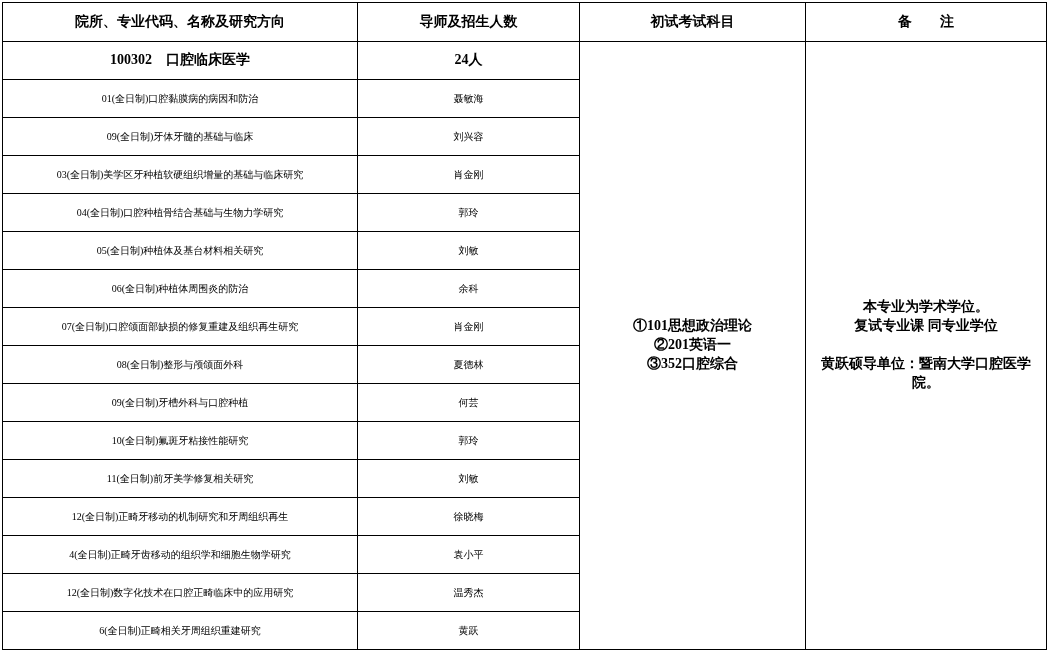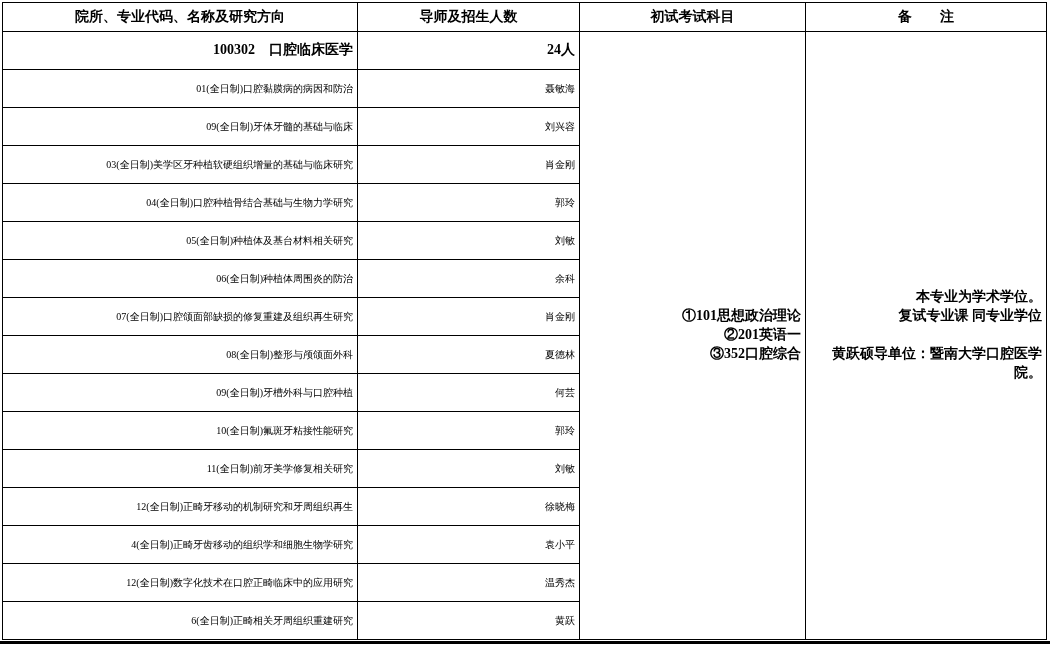--- a/index.html
+++ b/index.html
@@ -18,29 +18,29 @@
   }
   table.catalog th, table.catalog td {
     border: 1px solid #000000;
     padding: 0 4px;
     font-size: 10px;
     line-height: 1.35;
     overflow: hidden;
     background: #ffffff;
   }
   table.catalog thead th {
-    height: 29px;
+    height: 39px;
     font-size: 14px;
     font-weight: bold;
     text-align: center;
     vertical-align: middle;
   }
   table.catalog tbody tr { height: 38px; }
   table.catalog tbody td {
-    text-align: right;
+    text-align: center;
     vertical-align: middle;
   }
   tr.program-row td {
     font-weight: bold;
     font-size: 14px;
   }
   td.merged-cell {
     vertical-align: middle;
     white-space: pre-line;
     font-size: 13px;

